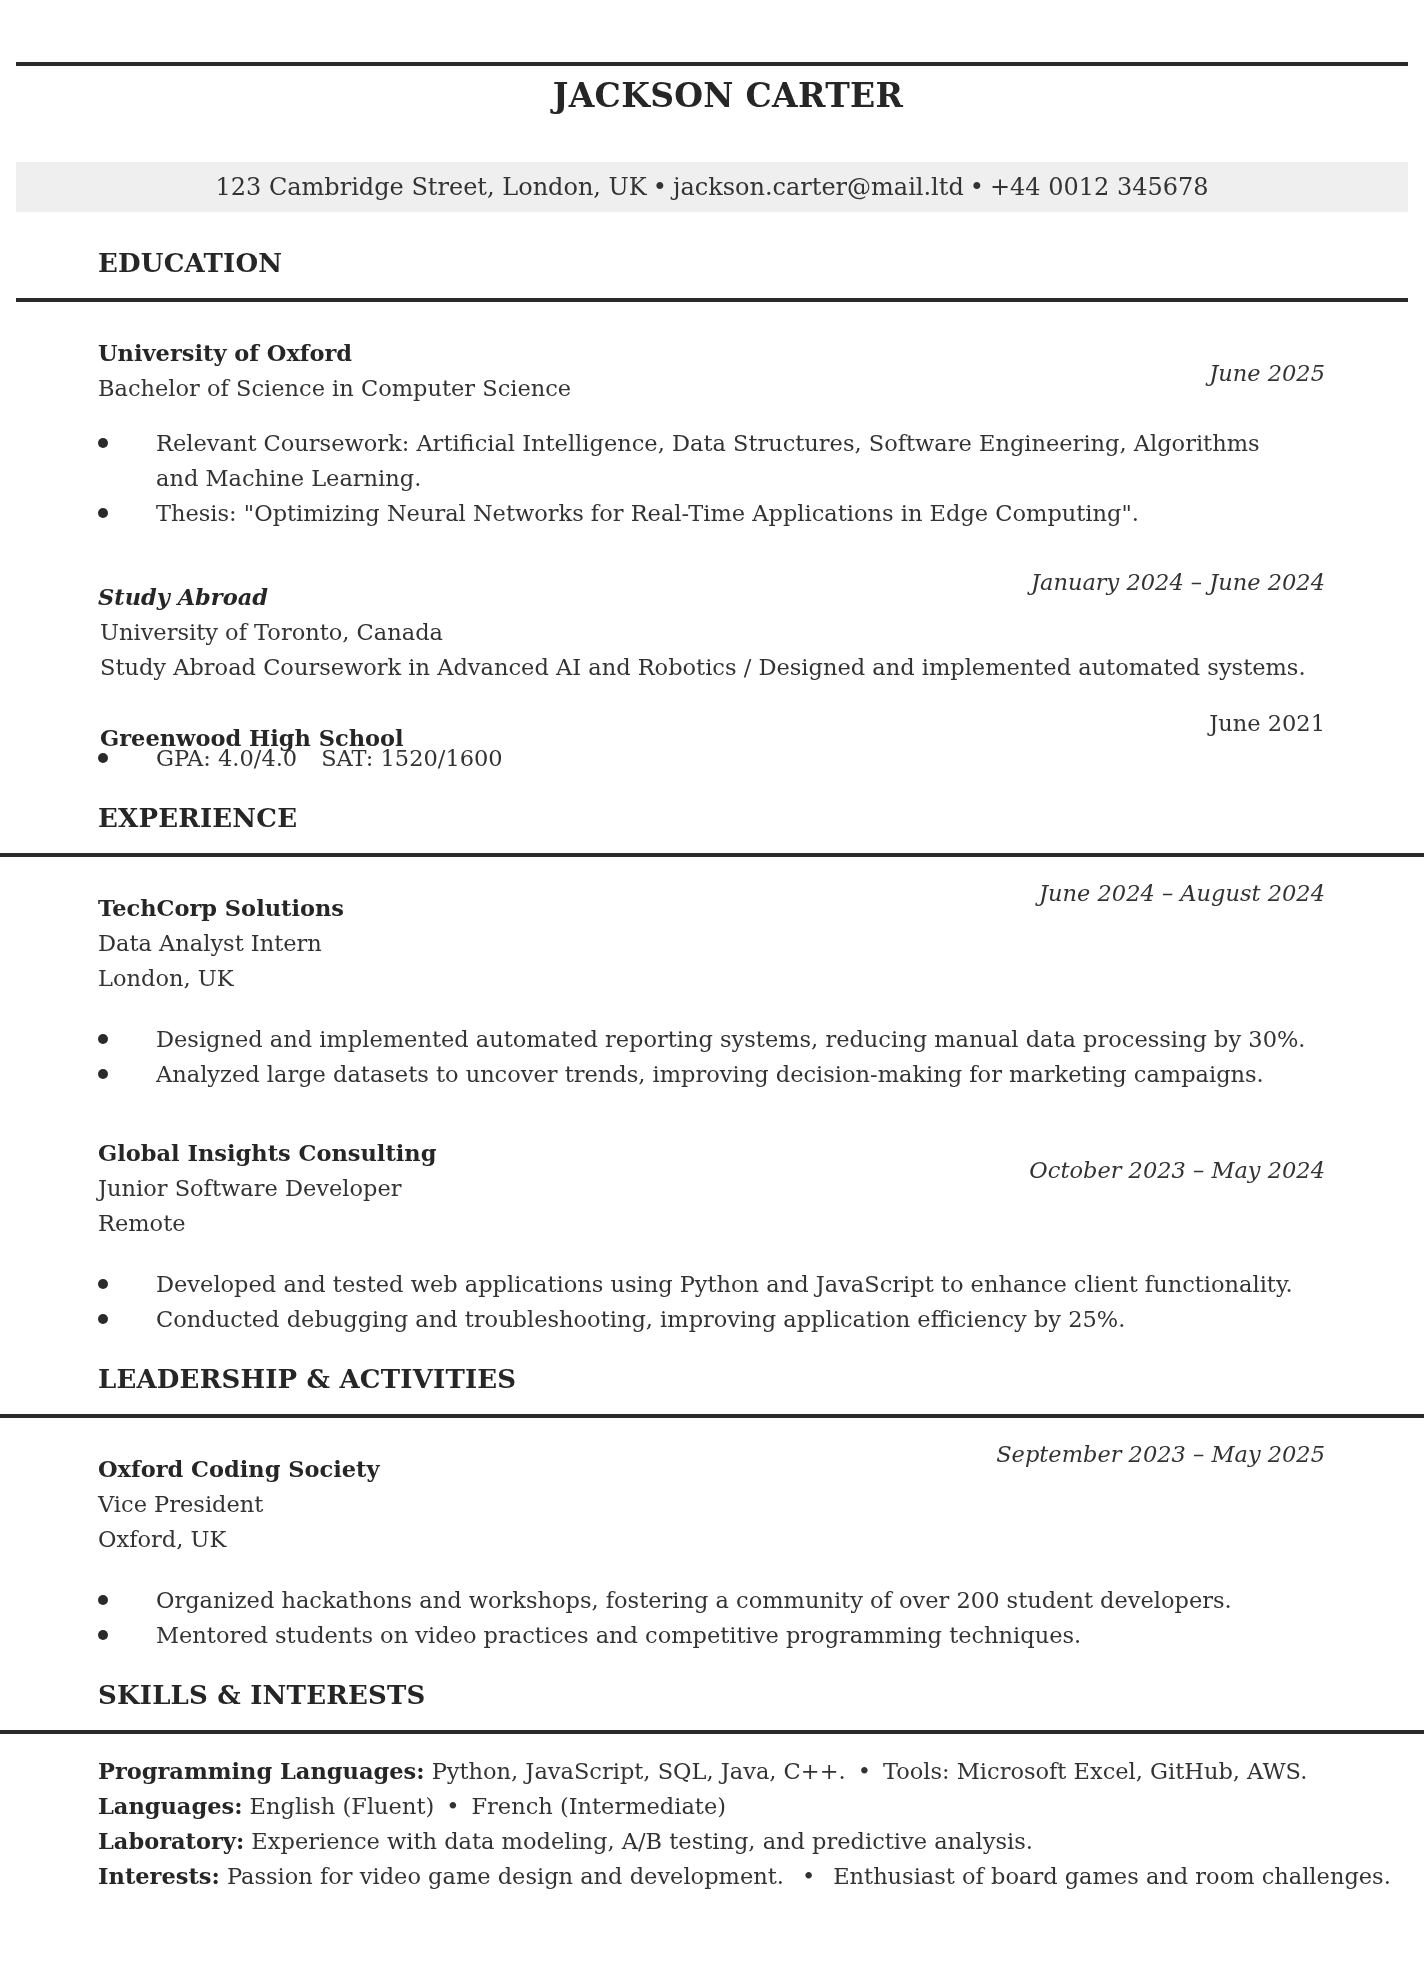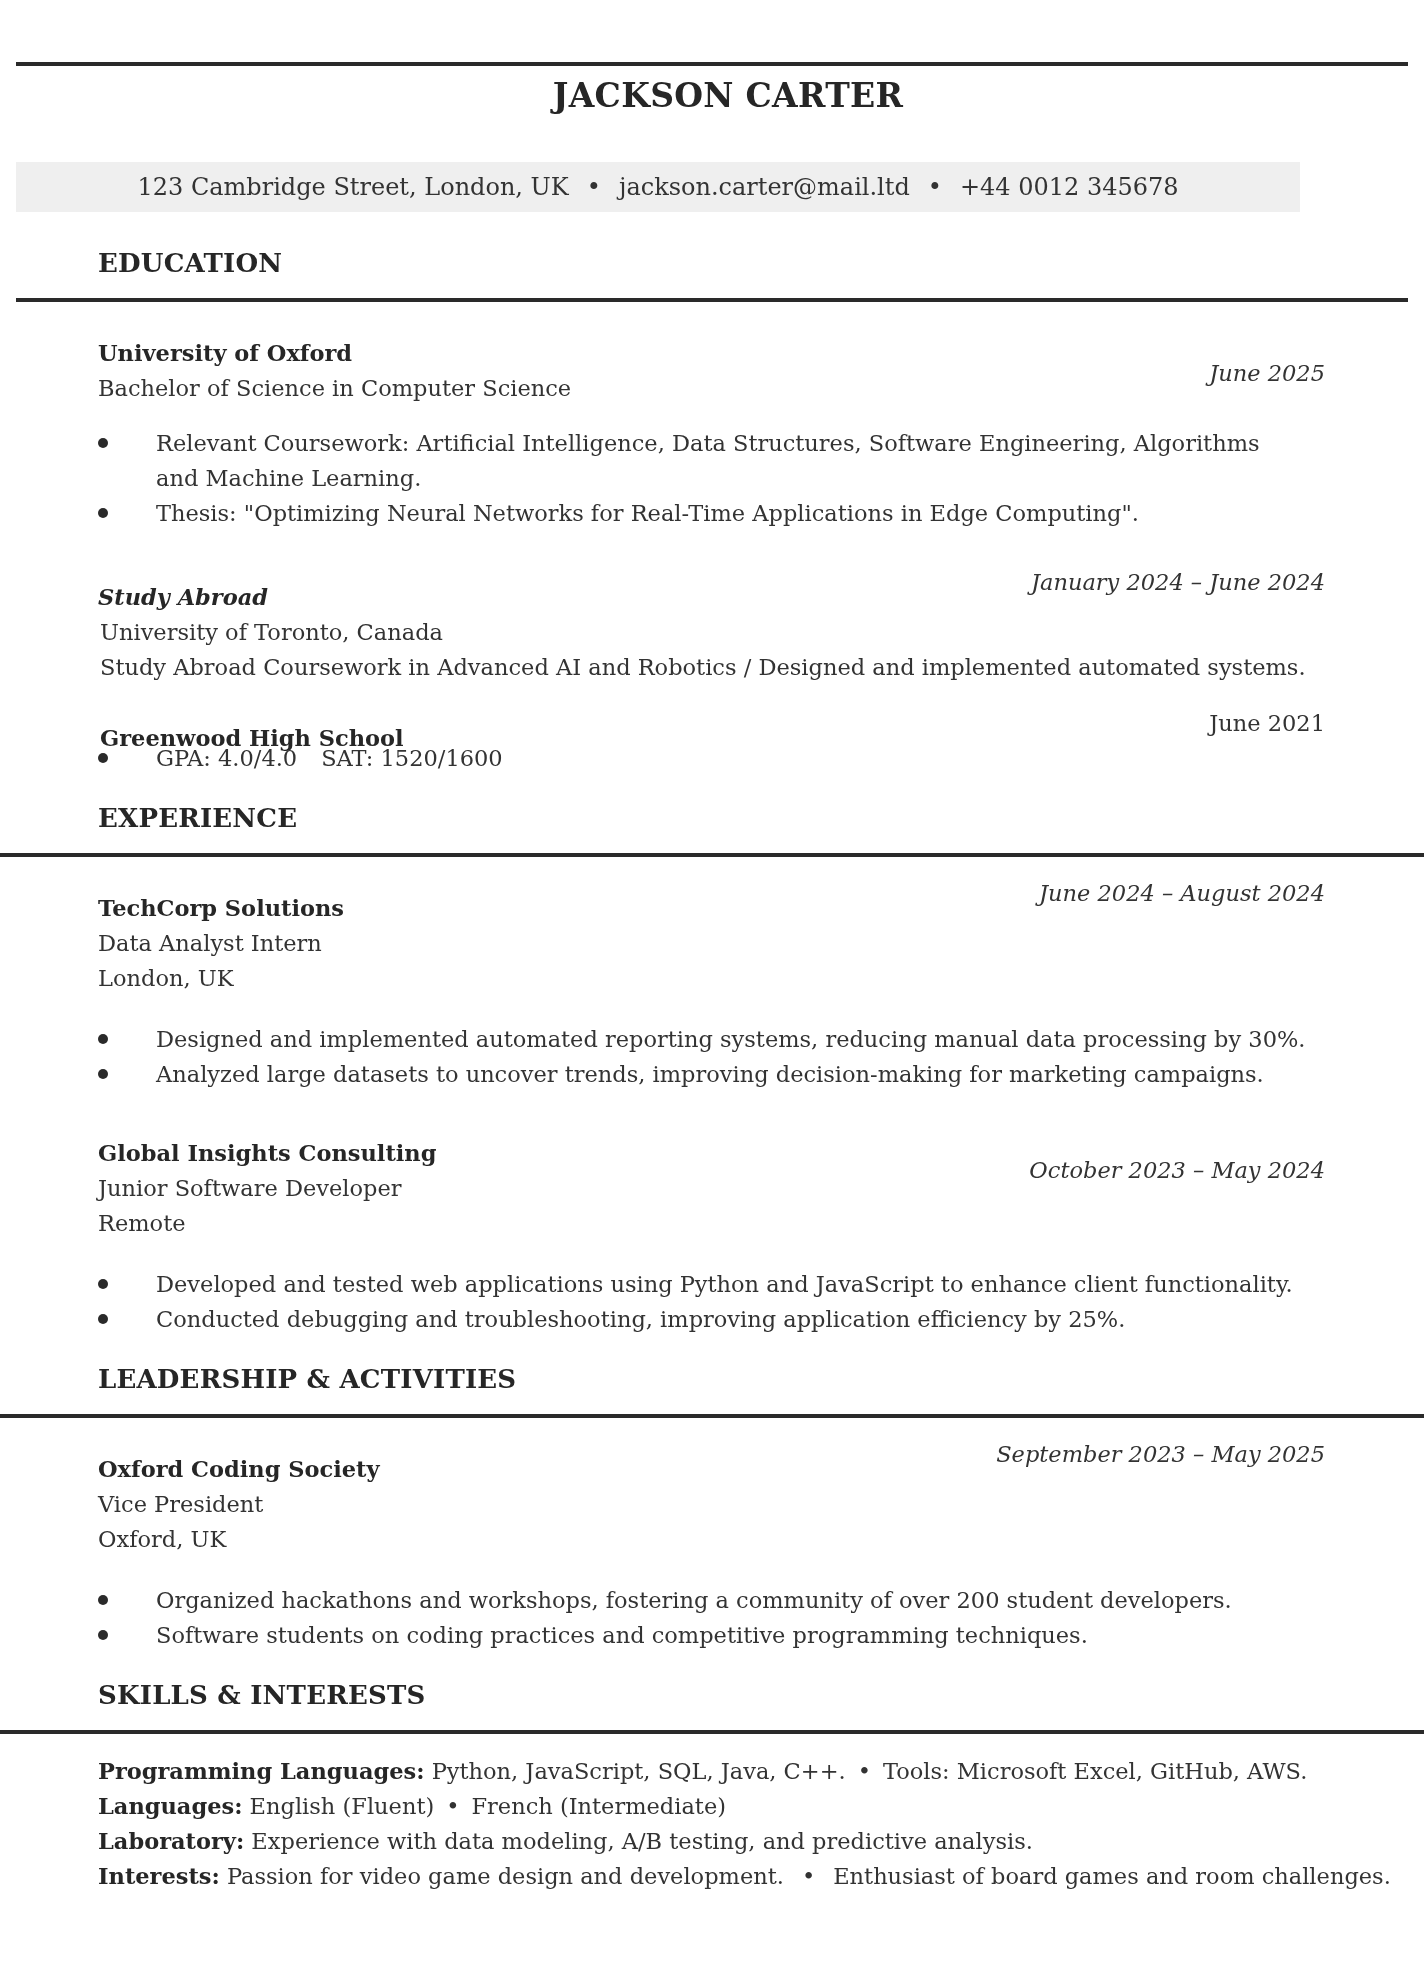--- a/index.html
+++ b/index.html
@@ -9,24 +9,24 @@
     font-family: "DejaVu Serif", "Liberation Serif", serif;
     color: #2b2b2b;
     overflow: hidden;
   }
   .rule { position: absolute; height: 4px; background: #2a2a2a; }
   .name {
     position: absolute; left: 0; width: 1424px; top: 76px;
     text-align: center; font-size: 33px; font-weight: bold; letter-spacing: 0.3px; color: #262626; padding-left: 32px;
   }
   .contact-band {
-    position: absolute; left: 16px; width: 1284px; top: 162px; height: 50px;
+    position: absolute; left: 16px; width: 1392px; top: 162px; height: 50px;
     background: #efefef;
     display: flex; align-items: center; justify-content: center;
-    font-size: 24px; color: #333; gap: 12px;
+    font-size: 24px; color: #333;
   }
   .section-title {
     position: absolute; left: 98px; font-size: 26px; font-weight: bold; color: #262626; letter-spacing: 0.2px;
   }
   .line {
     position: absolute; left: 98px; font-size: 22.5px; color: #333; white-space: nowrap; line-height: 30px; margin-top: 15px;
   }
   .bold { font-weight: bold; color: #262626; }
   .date {
     position: absolute; right: 99px; font-size: 22.5px; color: #333; white-space: nowrap; line-height: 30px;
@@ -121,21 +121,21 @@
 <div class="line bold" style="top:1439px;">Oxford Coding Society</div>
 <div class="date italic" style="top:1439px;">September 2023 – May 2025</div>
 <div class="line" style="top:1474px;">Vice President</div>
 <div class="line" style="top:1509px;">Oxford, UK</div>
 <div class="bullet-row" style="top:1583px;">
   <span class="bullet-dot"></span>
   <span class="bullet-text">Organized hackathons and workshops, fostering a community of over 200 student developers.</span>
 </div>
 <div class="bullet-row" style="top:1618px;">
   <span class="bullet-dot"></span>
-  <span class="bullet-text">Software students on coding practices and competitive programming techniques.</span>
+  <span class="bullet-text">Mentored students on video practices and competitive programming techniques.</span>
 </div>
 
 <div class="section-title" style="top:1680px;">SKILLS &amp; INTERESTS</div>
 <div class="rule" style="left:0; width:1424px; top:1730px;"></div>
 
 <div class="skill-row" style="top:1756px;">
   <span class="bold">Programming Languages:</span><span> Python, JavaScript, SQL, Java, C++.</span><span class="sep">•</span><span>Tools: Microsoft Excel, GitHub, AWS.</span>
 </div>
 <div class="skill-row" style="top:1791px;">
   <span class="bold">Languages:</span><span> English (Fluent)</span><span class="sep">•</span><span>French (Intermediate)</span>

